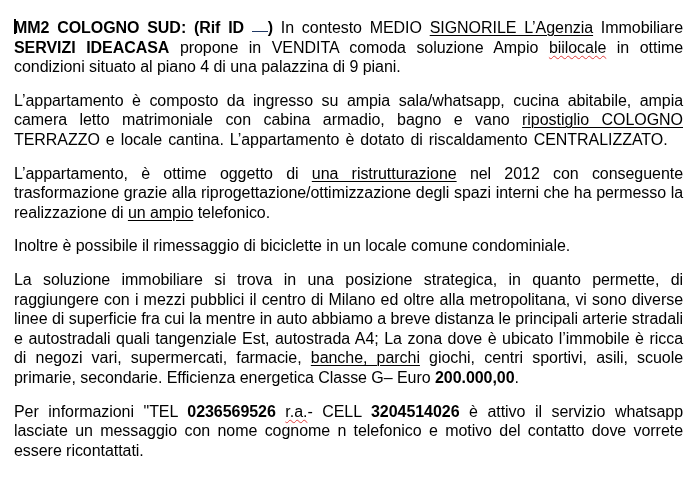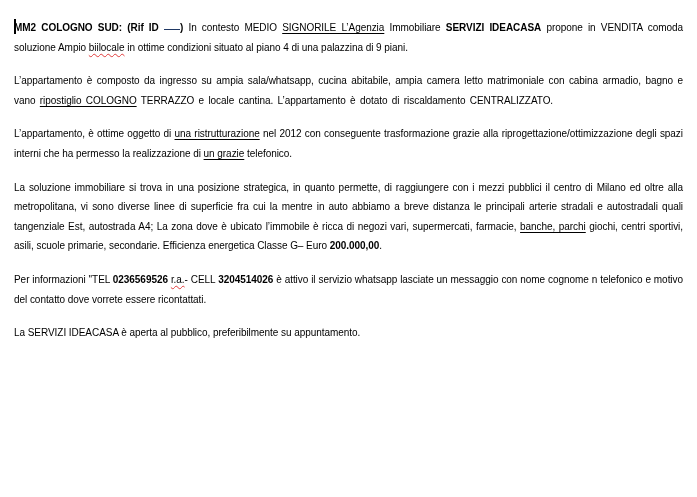--- a/index.html
+++ b/index.html
@@ -21,21 +21,21 @@
     background: #ffffff;
     box-sizing: border-box;
     padding: 18px 14px 0 14px;
   }
   .doc-body {
     position: relative;
     width: 669px;
   }
   p.para {
     margin: 0 0 14px 0;
-    font-size: 10px;
+    font-size: 16px;
     line-height: 19.6px;
     text-align: justify;
     text-justify: inter-word;
     letter-spacing: -0.05px;
     word-spacing: 0px;
     -webkit-font-smoothing: antialiased;
   }
   p.para.last { margin-bottom: 0; }
   
   p.para.wide { word-spacing: 1.6px; }
@@ -80,31 +80,31 @@
 
     <p class="para">
       <b>MM2 COLOGNO SUD: (Rif ID </b><span class="blank-field"></span><b>)</b><span> In contesto MEDIO </span><span class="u">SIGNORILE  L’Agenzia</span><span> Immobiliare </span><b>SERVIZI IDEACASA</b><span> propone in VENDITA comoda soluzione Ampio </span><span class="sp">biilocale</span><span> in ottime condizioni situato al piano 4 di una palazzina di 9 piani.</span>
     </p>
 
     <p class="para wide">
       <span>L’appartamento è composto da ingresso su ampia sala/whatsapp, cucina abitabile, ampia camera letto matrimoniale con cabina armadio, bagno e vano </span><span class="u">ripostiglio  COLOGNO</span><span> TERRAZZO e locale cantina. L’appartamento è dotato di riscaldamento CENTRALIZZATO.</span>
     </p>
 
     <p class="para">
-      <span>L’appartamento, è ottime oggetto di </span><span class="u">una  ristrutturazione</span><span> nel 2012 con conseguente trasformazione grazie alla riprogettazione/ottimizzazione degli spazi interni che ha permesso la realizzazione di </span><span class="u">un  grazie</span><span> telefonico.</span>
+      <span>L’appartamento, è ottime oggetto di </span><span class="u">una  ristrutturazione</span><span> nel 2012 con conseguente trasformazione grazie alla riprogettazione/ottimizzazione degli spazi interni che ha permesso la realizzazione di </span><span class="u">un  ampio</span><span> telefonico.</span>
     </p>
 
+    <p class="para">
+      <span>Inoltre è possibile il rimessaggio di biciclette in un locale comune condominiale.</span>
+    </p>
 
     <p class="para">
       <span>La soluzione immobiliare si trova in una posizione strategica, in quanto permette, di raggiungere con i mezzi pubblici il centro di Milano ed oltre alla metropolitana, vi sono diverse linee di superficie fra cui la mentre in auto abbiamo a breve distanza le principali arterie stradali e autostradali quali tangenziale Est, autostrada A4; La zona dove è ubicato l’immobile è ricca di negozi vari, supermercati, farmacie, </span><span class="u">banche,  parchi</span><span> giochi, centri sportivi, asili, scuole primarie, secondarie. Efficienza energetica Classe G– Euro </span><b>200.000,00</b><span>.</span>
     </p>
 
     <p class="para">
       <span>Per informazioni "TEL </span><b>0236569526</b><span class="nb"> <span class="sp">r.a.</span></span><span>- CELL </span><b>3204514026</b><span> è attivo il servizio whatsapp lasciate un messaggio con nome cognome n telefonico e motivo del contatto dove vorrete essere ricontattati.</span>
     </p>
 
-    <p class="para">
-      <span>La SERVIZI IDEACASA è aperta al pubblico, preferibilmente su appuntamento.</span>
-    </p>
 
 
   </div>
 </div>
 
 </body></html>

